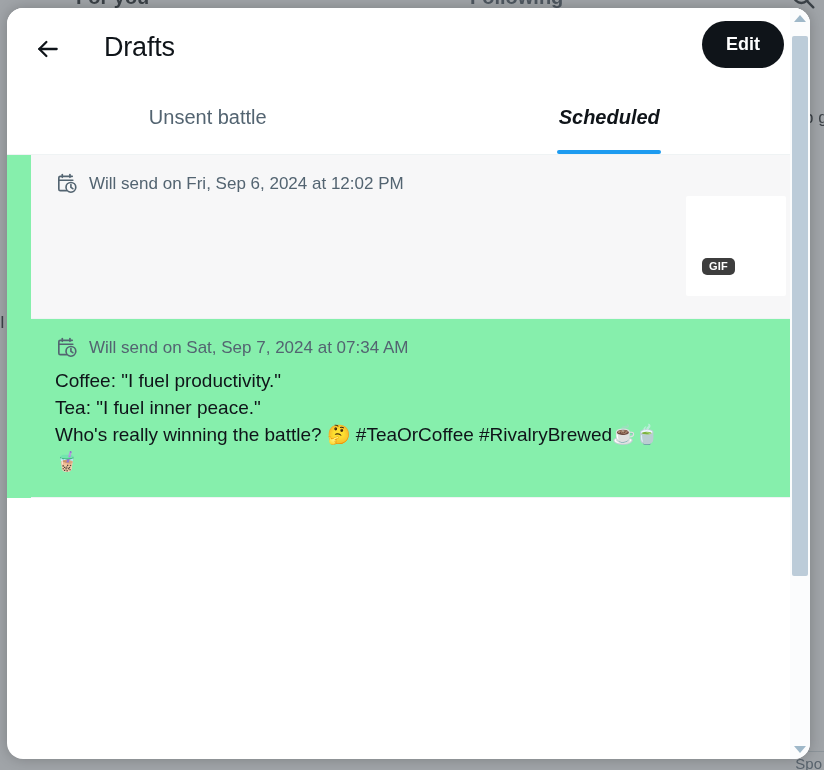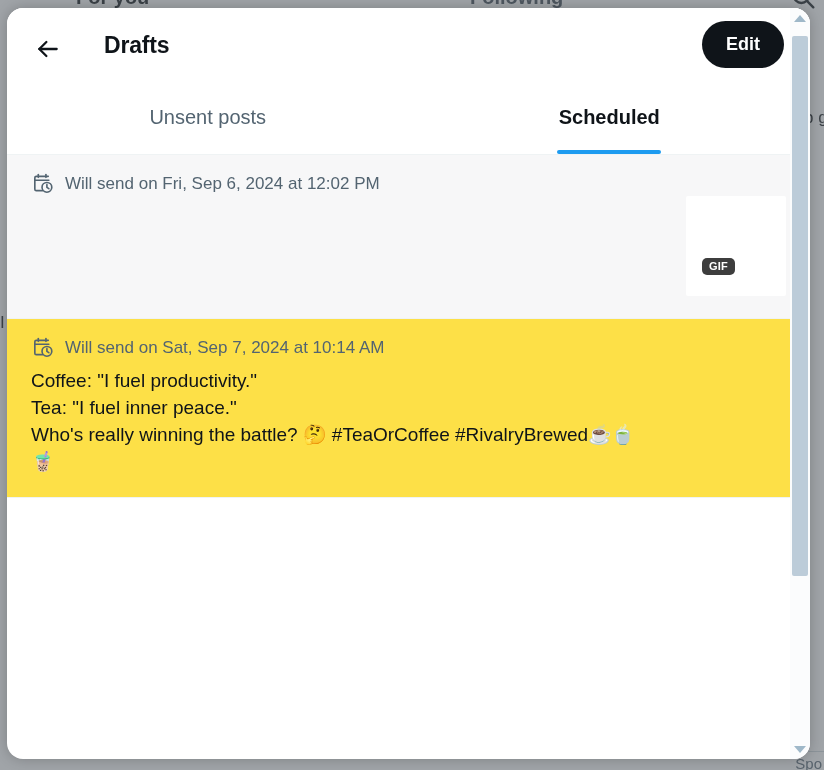--- a/index.html
+++ b/index.html
@@ -128,22 +128,22 @@
     display: flex;
     align-items: center;
     justify-content: center;
     cursor: pointer;
     color: #0f1419;
   }
   .page-title {
     position: absolute;
     left: 97px;
     top: 24px;
-    font-size: 23px;
-    font-weight: bold;
+    font-size: 27px;
+    font-weight: normal;
     color: #0f1419;
     letter-spacing: -0.2px;
   }
   .edit-button {
     position: absolute;
     right: 26px;
     top: 13px;
     min-width: 82px;
     height: 47px;
     padding: 0 24px;
@@ -178,41 +178,43 @@
   }
   .tab-label {
     font-size: 20px;
     color: #536471;
     font-weight: normal;
     white-space: nowrap;
   }
   .tab.active .tab-label {
     color: #0f1419;
     font-weight: bold;
+    font-style: italic;
   }
   .tab-underline {
     position: absolute;
     bottom: 0;
     left: 50%;
     transform: translateX(-50%);
     width: 104px;
     height: 4px;
     border-radius: 2px;
     background: #1d9bf0;
   }
   .tabs-bottom-border {
     height: 1px;
     background: #eff3f4;
     width: 100%;
   }
 
   
   .post-list {
-    background: #fde047;
-    position: relative;
+    background: #86efac;
+    position: relative;
+    padding-left: 24px;
   }
   .post {
     position: relative;
     padding: 17px 24px 22px 24px;
     border-bottom: 1px solid #eff3f4;
     cursor: pointer;
     display: flex;
   }
   .post.hovered { background: #f7f7f8; }
   .post-main {
@@ -358,21 +360,21 @@
             <polyline points="10.5,5.5 4,12 10.5,18.5"></polyline>
           </svg>
         </span>
       </div>
       <div class="page-title">Drafts</div>
       <button class="edit-button">Edit</button>
     </div>
 
     <div class="tabs">
       <div class="tab">
-        <span class="tab-label">Unsent posts</span>
+        <span class="tab-label">Unsent battle</span>
       </div>
       <div class="tab active">
         <span class="tab-label">Scheduled</span>
         <span class="tab-underline"></span>
       </div>
     </div>
     <div class="tabs-bottom-border"></div>
 
     <div class="post-list">
 
@@ -403,21 +405,21 @@
             <span class="sched-icon">
               <svg viewBox="0 0 24 24" width="23" height="23" fill="none" stroke="currentColor" stroke-width="1.7" stroke-linecap="round" stroke-linejoin="round">
                 <path d="M18 4.5H5.5A1.5 1.5 0 0 0 4 6v12a1.5 1.5 0 0 0 1.5 1.5H12"></path>
                 <line x1="4" y1="8.6" x2="18.6" y2="8.6"></line>
                 <line x1="7.6" y1="2.6" x2="7.6" y2="5.6"></line>
                 <line x1="15.6" y1="2.6" x2="15.6" y2="5.6"></line>
                 <circle cx="16.6" cy="16" r="5.1"></circle>
                 <polyline points="16.6,13.2 16.6,16 18.6,17.4"></polyline>
               </svg>
             </span>
-            <span class="schedule-text">Will send on Sat, Sep 7, 2024 at 10:14 AM</span>
+            <span class="schedule-text">Will send on Sat, Sep 7, 2024 at 07:34 AM</span>
           </div>
           <div class="post-text">Coffee: "I fuel productivity."
 Tea: "I fuel inner peace."
 Who's really winning the battle? 🤔 #TeaOrCoffee #RivalryBrewed☕🍵🧋</div>
         </div>
       </div>
 
     </div>
 
     <div class="modal-scrollbar">

